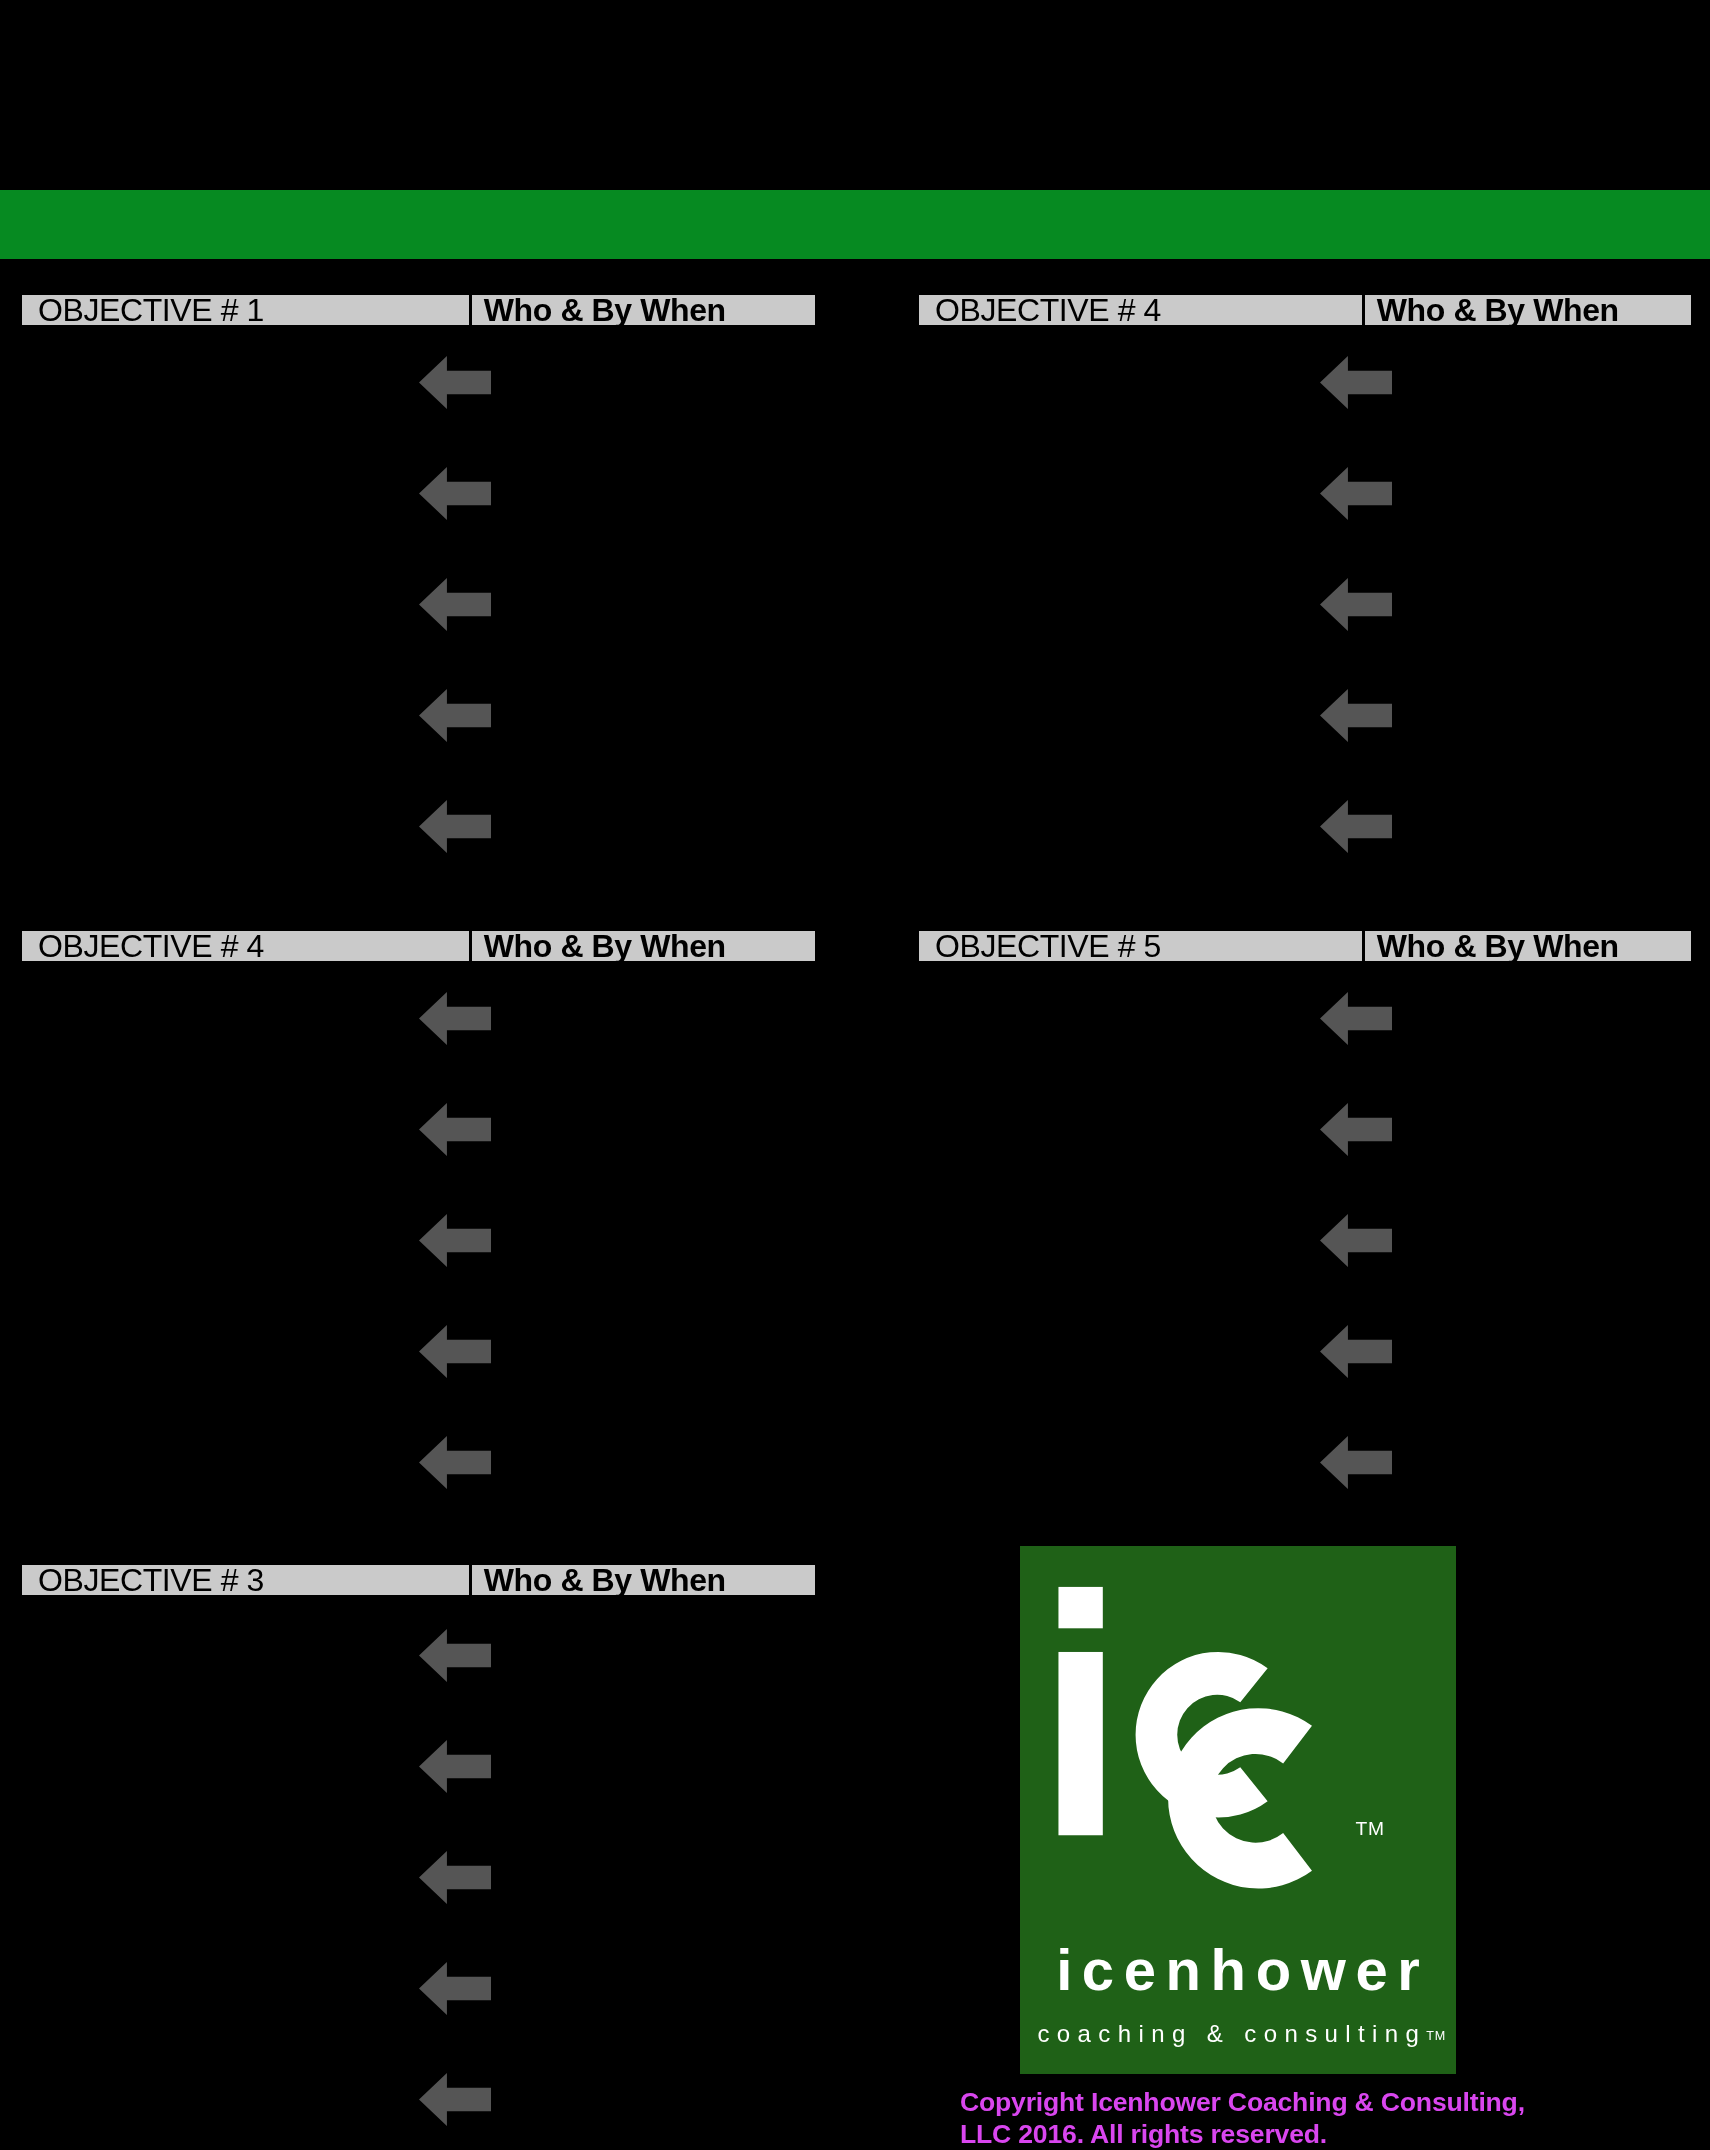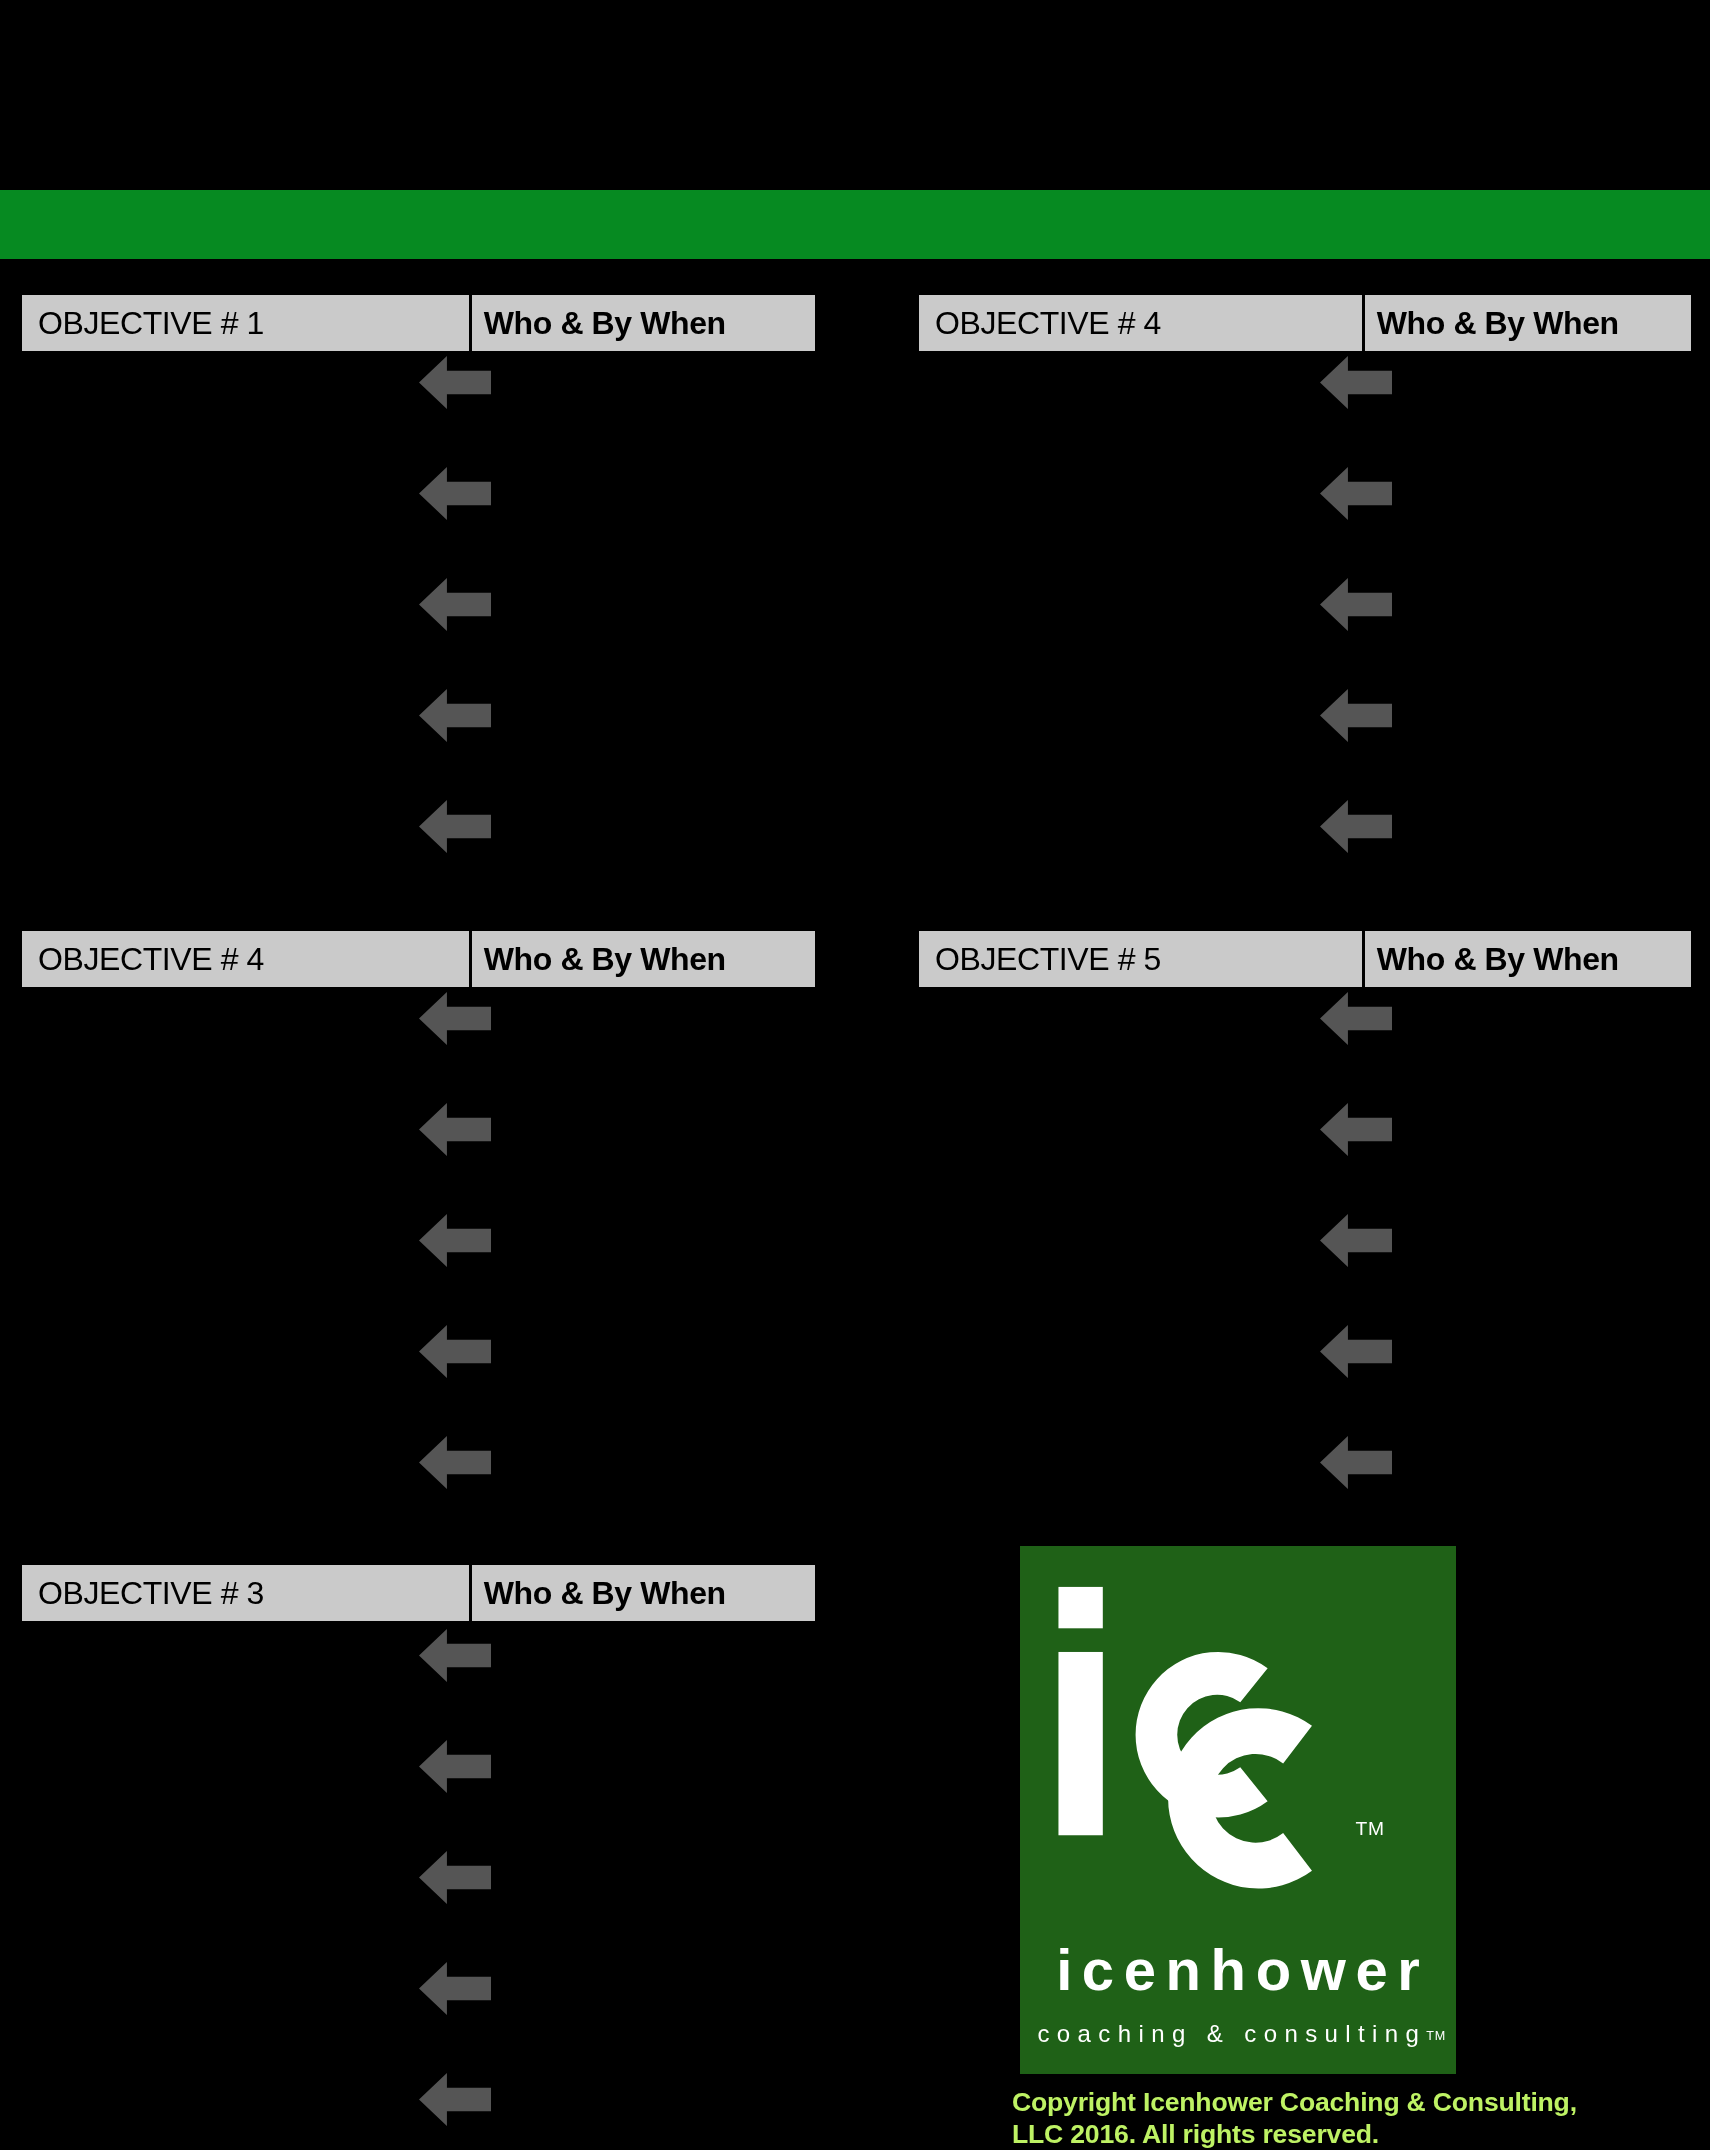--- a/index.html
+++ b/index.html
@@ -25,21 +25,21 @@
     left: 0px;
     top: 190px;
     width: 1711px;
     height: 69px;
     background: #068A21;
   }
 
   
   .obj-header {
     position: absolute;
-    height: 56px;
+    height: 30px;
     display: flex;
     align-items: stretch;
     background: #CACACA;
   }
 
   .obj-header .obj-title,
   .obj-header .who-title {
     display: flex;
     align-items: center;
     background: #CACACA;
@@ -141,24 +141,24 @@
   }
   .logo-sub .tm {
     font-size: 12.6px;
     letter-spacing: 0.7px;
     vertical-align: 2.2px;
   }
 
   
   .copyright {
     position: absolute;
-    left: 1012px;
+    left: 960px;
     top: 2086px;
     width: 583px;
-    color: #bef264;
+    color: #d946ef;
     font-family: "Liberation Sans", sans-serif;
     font-size: 26.6px;
     font-weight: 700;
     line-height: 1.22;
     letter-spacing: -0.2px;
   }
 </style>
 </head>
 <body>
 

